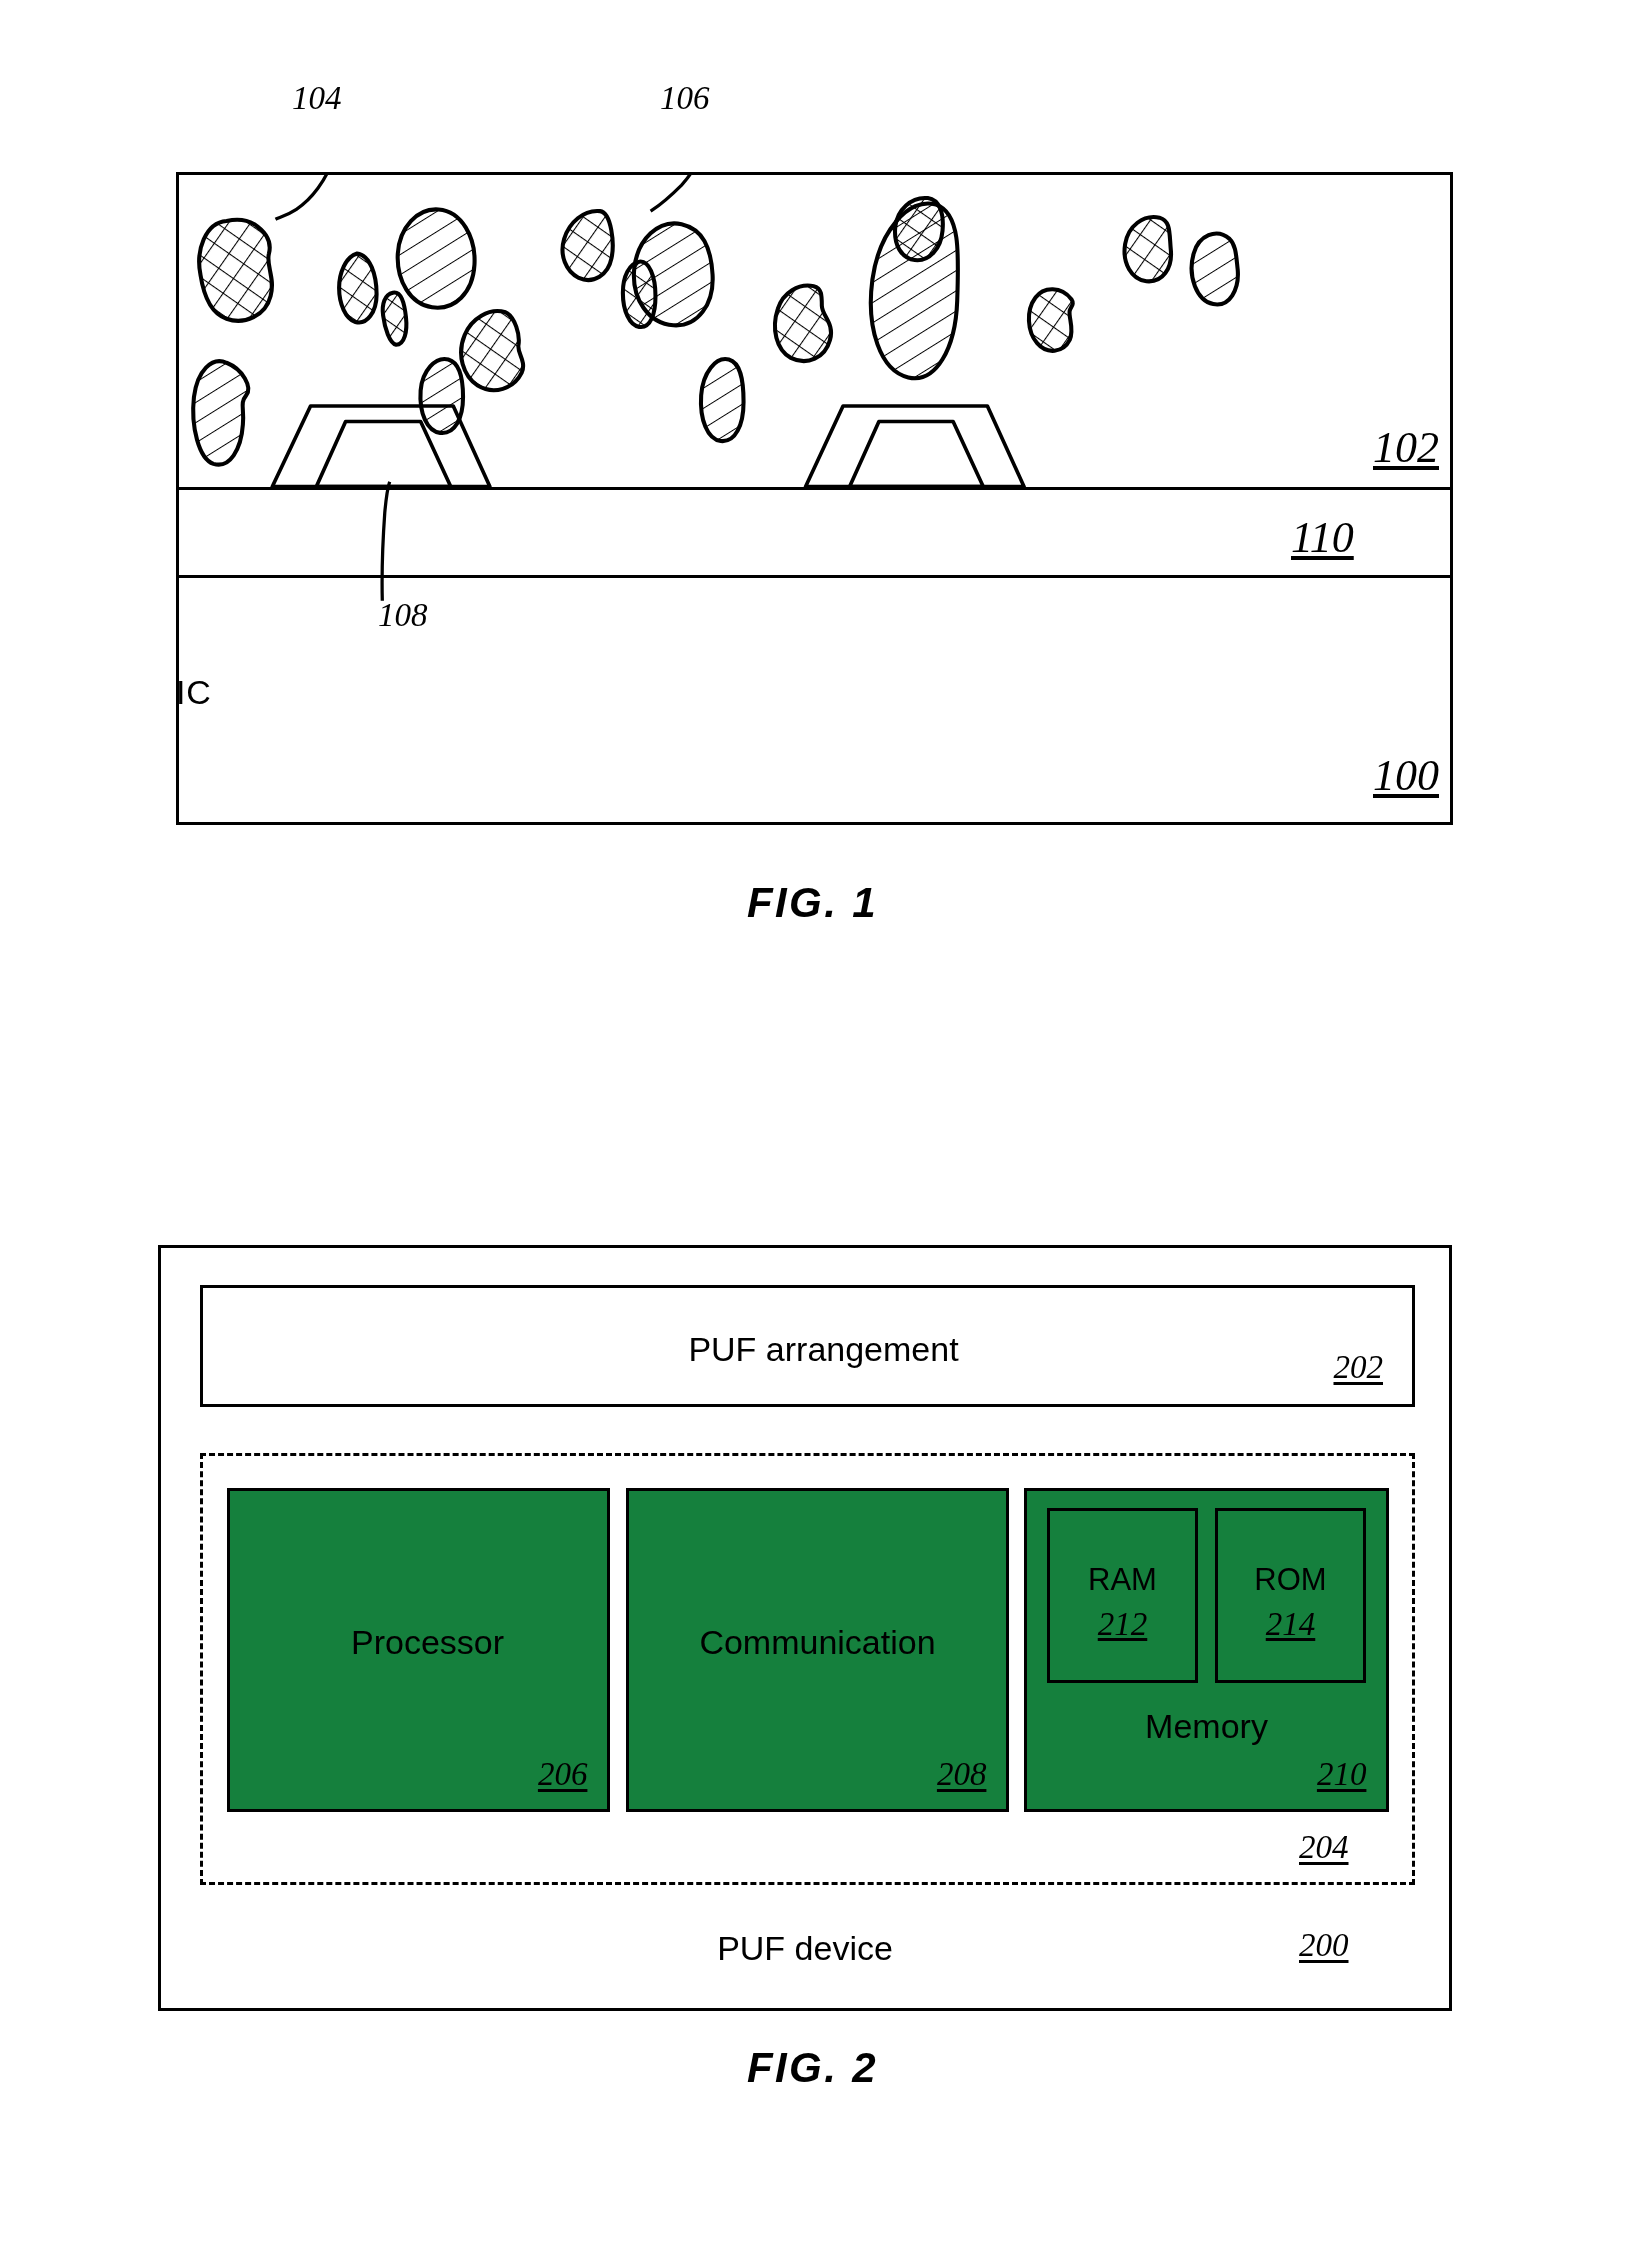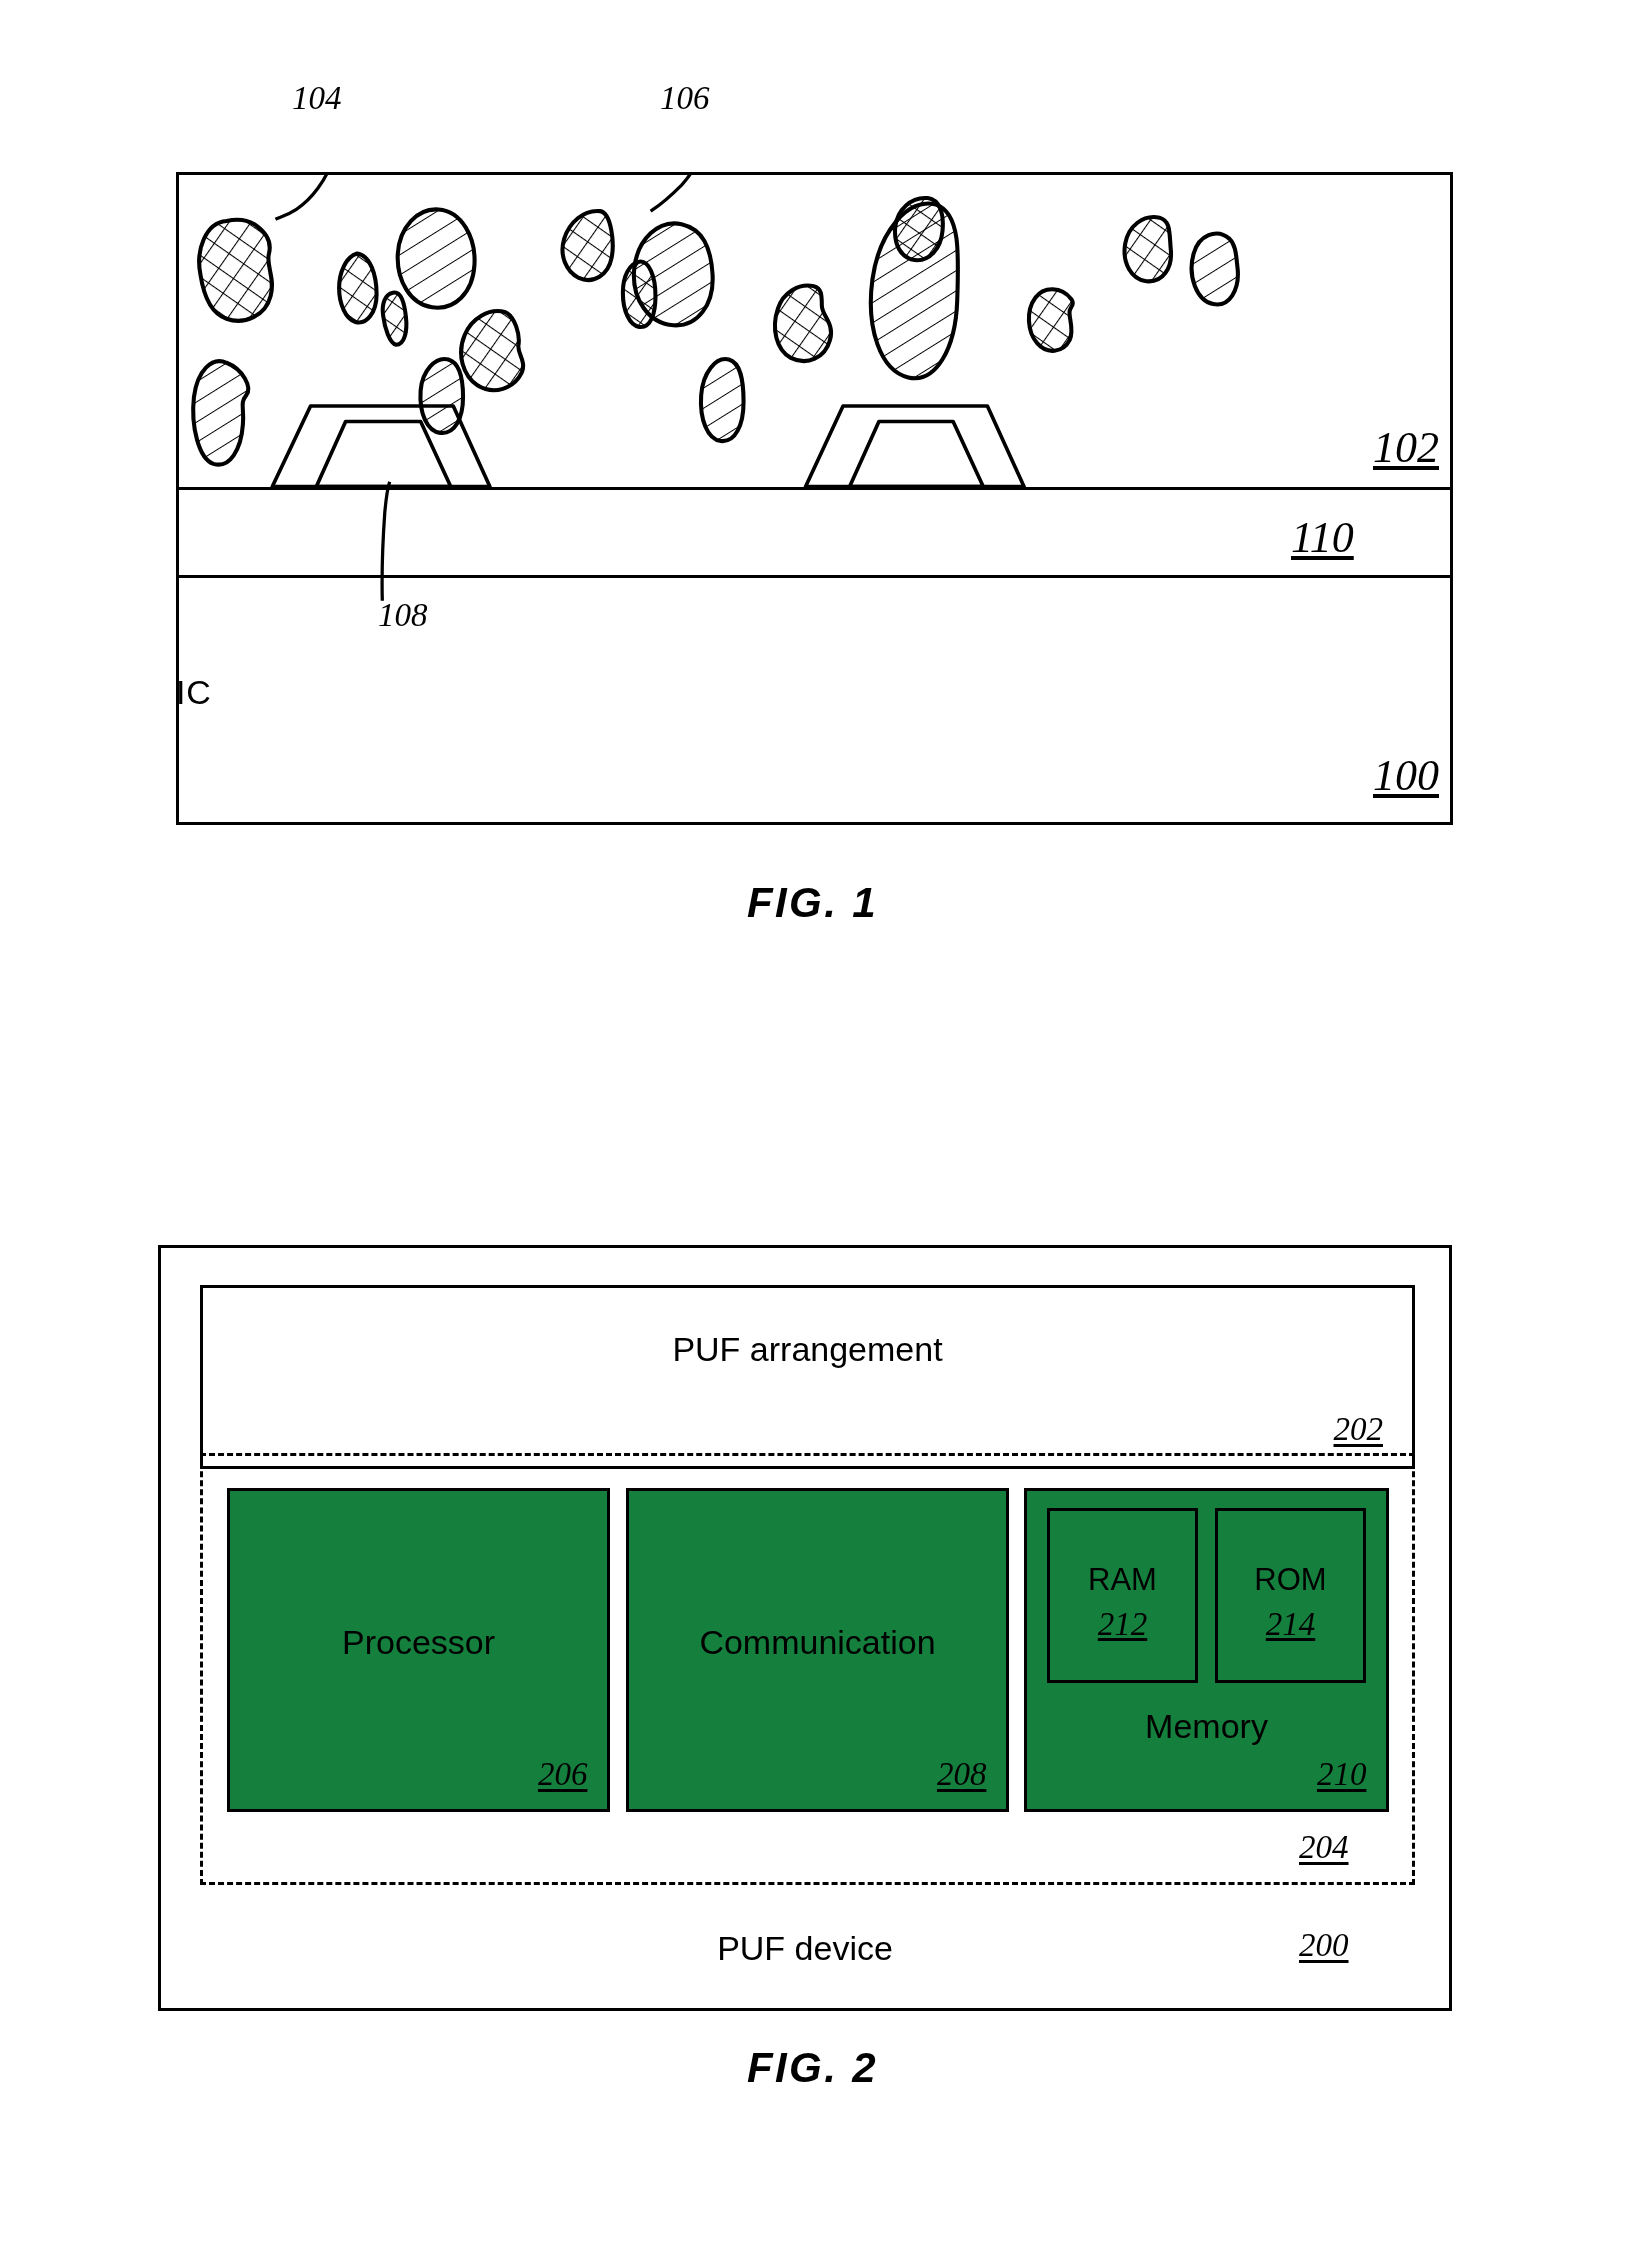--- a/index.html
+++ b/index.html
@@ -103,23 +103,24 @@
     position: absolute;
     left: 158px; top: 1245px;
     width: 1294px; height: 766px;
     border: 3.3px solid #000;
     box-sizing: border-box;
   }
 
   #fig2-puf-arrangement {
     position: absolute;
     left: 200px; top: 1285px;
-    width: 1215px; height: 184px;
+    width: 1215px; height: 122px;
     border: 3.3px solid #000;
     box-sizing: border-box;
+    padding-left: 16px;
   }
 
   #fig2-rfid-arrangement {
     position: absolute;
     left: 200px; top: 1453px;
     width: 1215px; height: 432px;
     border: 3.3px dashed #000;
     box-sizing: border-box;
   }
 
@@ -279,21 +280,21 @@
   <div id="fig2-outer"></div>
 
   <div id="fig2-puf-arrangement">
     <div class="box-title" style="top:42px;">PUF  arrangement</div>
     <div class="box-num" style="right:29px; bottom:18px;">202</div>
   </div>
 
   <div id="fig2-rfid-arrangement"></div>
 
   <div class="solidbox" id="fig2-processor">
-    <div class="box-title" style="top:132px;">Processor</div>
+    <div class="box-title" style="top:132px;margin-left:9px;">Processor</div>
     <div class="box-num" style="right:19.6px; bottom:16.3px;">206</div>
   </div>
 
   <div class="solidbox" id="fig2-communication">
     <div class="box-title" style="top:132px;">Communication</div>
     <div class="box-num" style="right:19.6px; bottom:16.3px;">208</div>
   </div>
 
   <div class="solidbox" id="fig2-memory">
     <div class="box-title" style="top:216px;">Memory</div>

